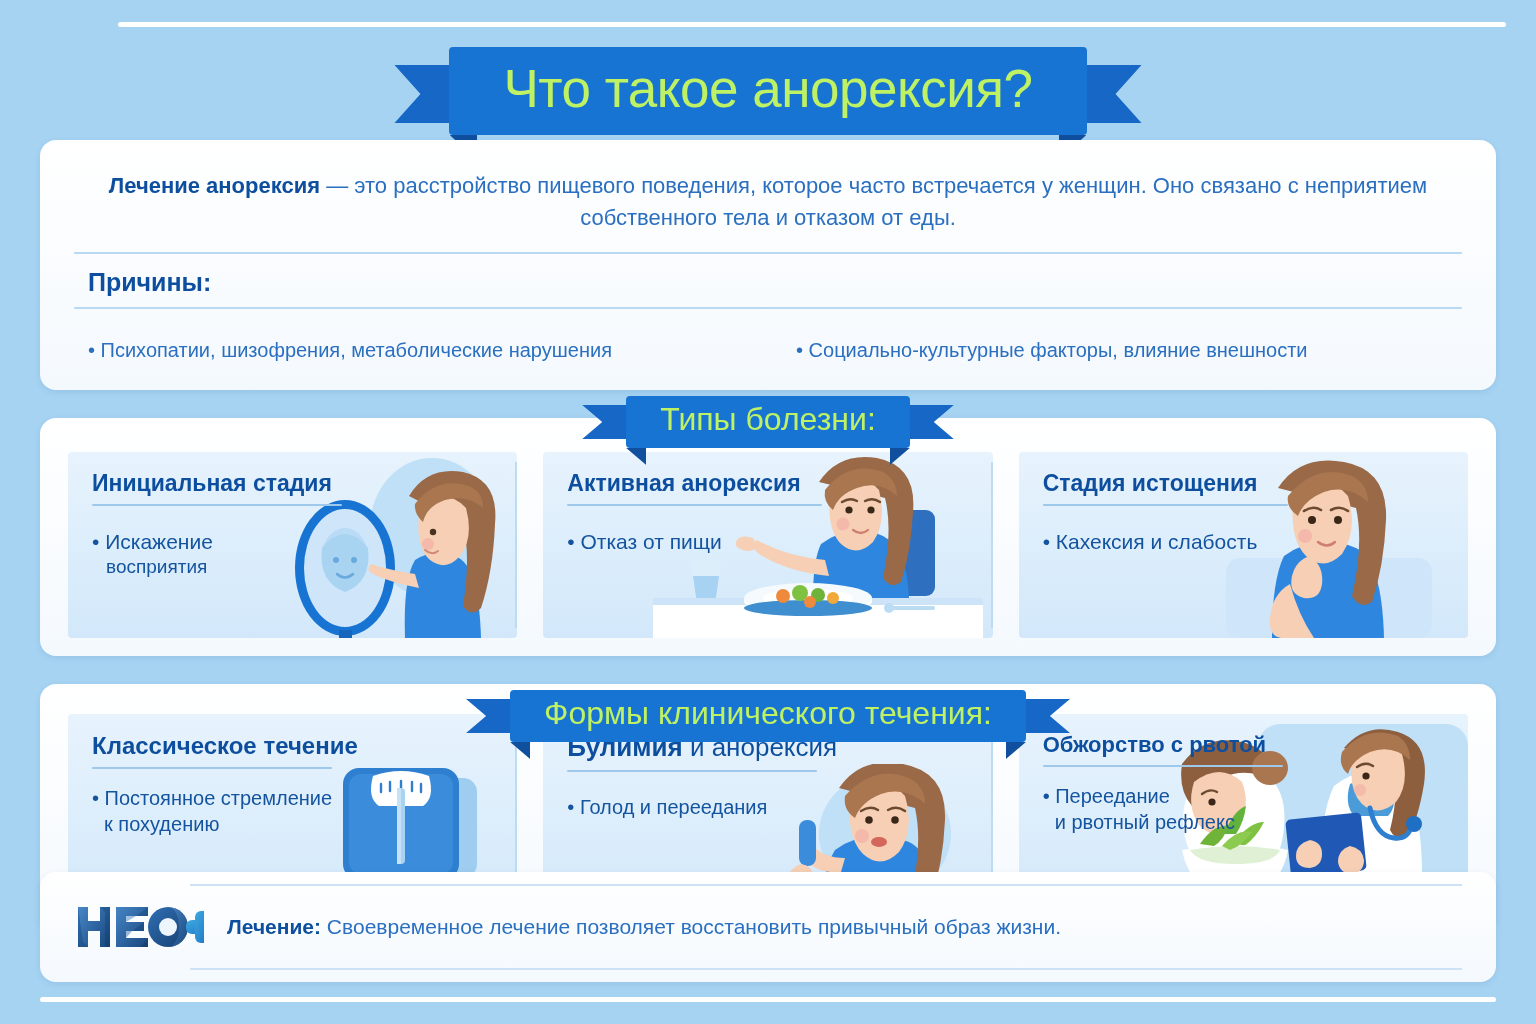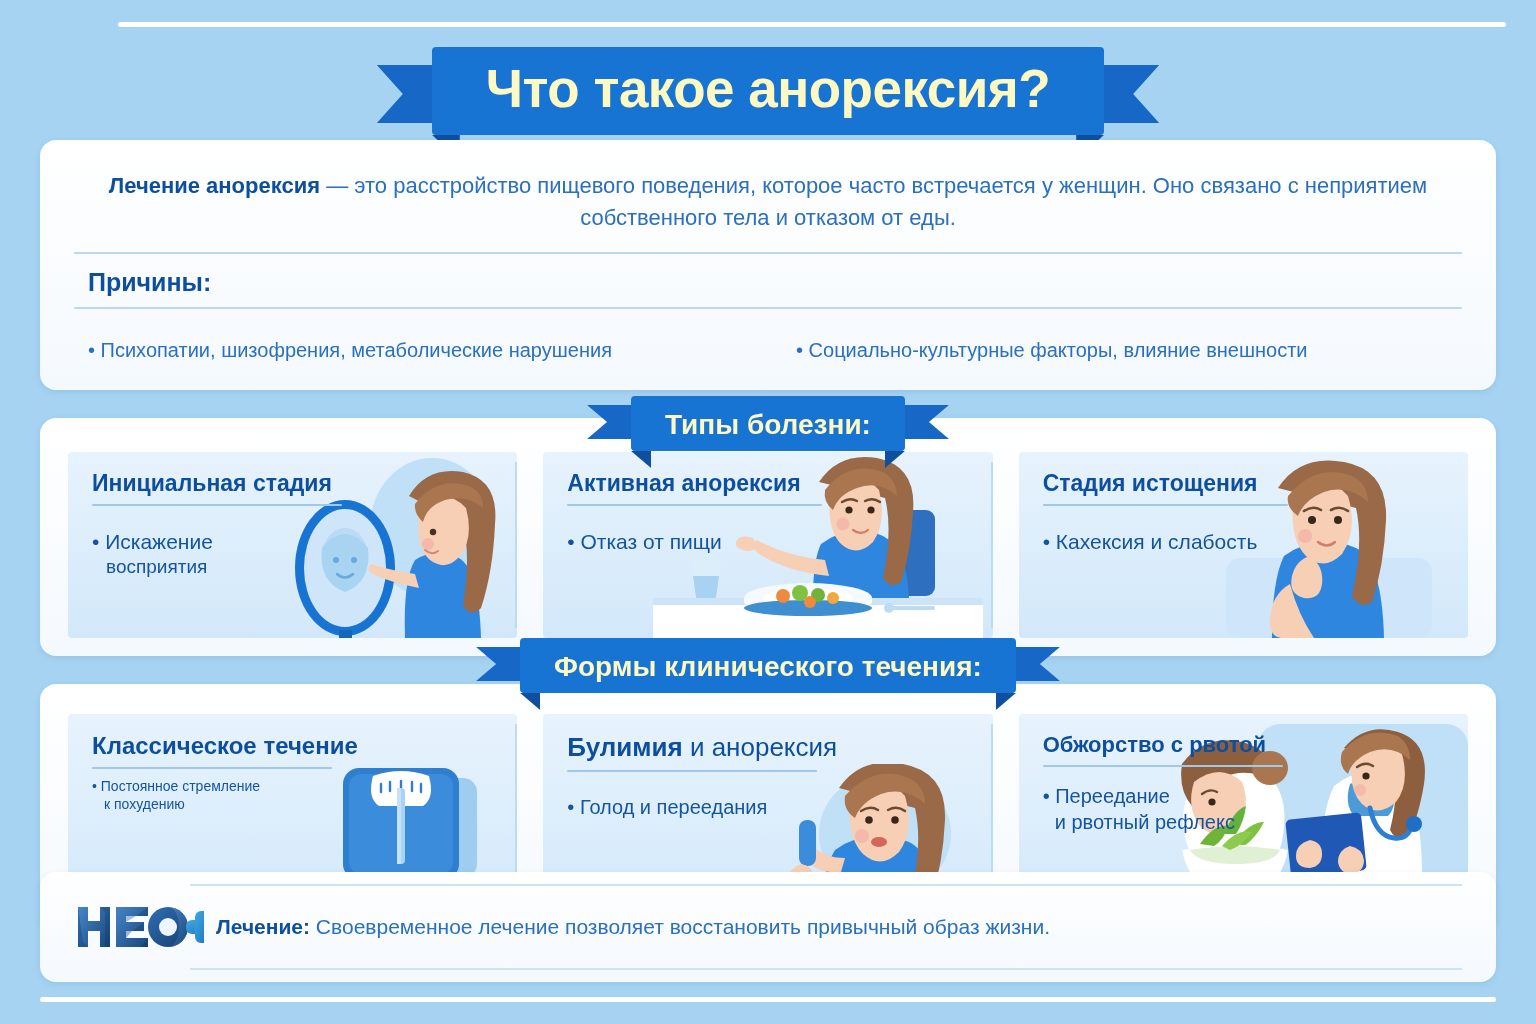--- a/index.html
+++ b/index.html
@@ -52,38 +52,38 @@
     background: #0f4f9e;
     top: 100%;
     z-index: 0;
   }
   .ribbon-fold.left  { left: 0;  clip-path: polygon(0 0, 100% 0, 100% 100%); }
   .ribbon-fold.right { right: 0; clip-path: polygon(0 0, 100% 0, 0 100%); }
   .ribbon-body {
     position: relative;
     z-index: 2;
     background: #1874d2;
-    color: #fef9c3;
-    font-weight: 700;
+    color: #bef264;
+    font-weight: 400;
     text-align: center;
     border-radius: 4px;
     white-space: nowrap;
   }
 
   #title-ribbon { top: 47px; }
   #title-ribbon .ribbon-body {
     padding: 14px 54px 18px;
     font-size: 53px;
     letter-spacing: -0.5px;
     line-height: 1.05;
   }
 
   .section-ribbon .ribbon-body {
-    padding: 13px 34px 10px;
-    font-size: 28px;
+    padding: 5px 34px 10px;
+    font-size: 32px;
   }
   .section-ribbon .ribbon-tail { top: 9px; width: 50px; height: 34px; }
   .section-ribbon .ribbon-tail.left  { left: -44px; clip-path: polygon(0 0, 100% 0, 100% 100%, 0 100%, 20px 50%); }
   .section-ribbon .ribbon-tail.right { right: -44px; clip-path: polygon(0 0, 100% 0, calc(100% - 20px) 50%, 100% 100%, 0 100%); }
   .section-ribbon .ribbon-fold { width: 20px; height: 17px; }
 
   
   .panel {
     position: absolute;
     background: linear-gradient(180deg,#ffffff 0%,#f4f9fe 100%);
@@ -185,21 +185,21 @@
     max-width: 330px;
   }
   .card-bullet .sub { display: block; padding-left: 14px; }
 
   
   .footer-inner {
     display: flex;
     align-items: center;
     height: 100%;
     padding: 8px 34px;
-    gap: 12px;
+    gap: 23px;
   }
   .footer-rule-top,
   .footer-rule-bottom {
     position: absolute;
     left: 150px; right: 34px;
     height: 2px;
     background: #cde3f5;
   }
   .footer-rule-top { top: 12px; }
   .footer-rule-bottom { bottom: 12px; }
@@ -386,37 +386,37 @@
           <path d="M112 108 q-14 4 -18 20 q-4 18 12 22 q16 2 18 -14 q2 -18 -12 -28z" fill="#f6cfb4"></path>
 
           <path d="M92 136 q-18 10 -20 34 q-2 20 14 20 l30 0 q-16 -24 -24 -54z" fill="#f6cfb4"></path>
         </svg>
       </div>
     </div>
 
   </div>
 </div>
 
-<div class="ribbon-wrap section-ribbon" style="top:638px; z-index:7;justify-content:center;">
+<div class="ribbon-wrap section-ribbon" style="top:690px; z-index:7;justify-content:center;">
   <div class="ribbon">
     <div class="ribbon-tail left"></div>
     <div class="ribbon-tail right"></div>
     <div class="ribbon-fold left"></div>
     <div class="ribbon-fold right"></div>
     <div class="ribbon-body">Формы клинического течения:</div>
   </div>
 </div>
 
 <div class="panel" id="forms-panel">
   <div class="card-row" style="top:30px; bottom:10px;">
 
     <div class="card">
       <div class="card-title" style="font-size:24px">Классическое течение</div>
       <div class="card-underline" style="width:240px"></div>
-      <div class="card-bullet" style="font-size:14px; padding-top:8px">
+      <div class="card-bullet" style="font-size:20px; padding-top:16px">
         <span>• Постоянное стремление</span>
         <span class="sub" style="padding-left:12px">к похудению</span>
       </div>
       <div class="illus" style="right:12px; bottom:26px; width:190px; height:140px;">
         <svg viewBox="0 0 190 140" width="190" height="140">
           <ellipse cx="95" cy="128" rx="78" ry="11" fill="#bfe0f7"></ellipse>
           <rect x="118" y="20" width="44" height="100" rx="14" fill="#9fcdef"></rect>
           <rect x="28" y="10" width="116" height="112" rx="16" fill="#2f7fd0"></rect>
           <rect x="34" y="16" width="104" height="100" rx="12" fill="#3b8ddb"></rect>
           <path d="M58 18 q28 -10 56 0 q6 22 -6 30 l-44 0 q-12 -8 -6 -30z" fill="#ffffff"></path>

